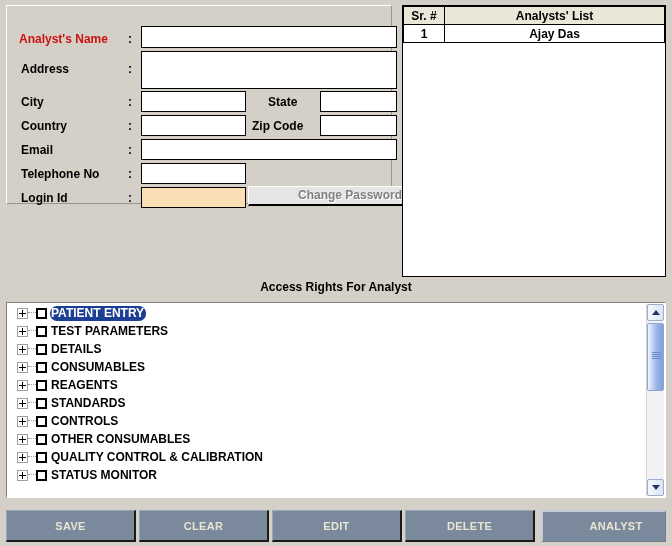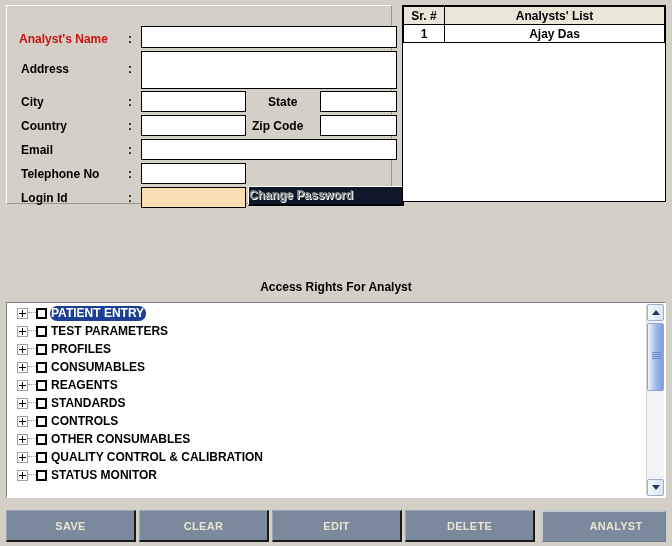--- a/index.html
+++ b/index.html
@@ -59,43 +59,43 @@
   }
   .finput.peach { background: #fbdfb4; }
 
   
   #change-password-button {
     position: absolute;
     left: 241px;
     top: 180px;
     width: 156px;
     height: 20px;
-    background: #0f172a;
+    background: #e5e5e5;
     border-top: 1px solid #ffffff;
     border-left: 1px solid #ffffff;
     border-right: 2px solid #000000;
     border-bottom: 2px solid #000000;
     box-sizing: border-box;
     color: #808080;
     text-shadow: 1px 1px 0 #ffffff;
     font-size: 12px;
     font-weight: bold;
     line-height: 17px;
-    text-align: left;
+    text-align: right;
     font-family: "Liberation Sans", sans-serif;
     padding: 0;
   }
 
   
   #analyst-list-panel {
     position: absolute;
     left: 402px;
     top: 5px;
     width: 264px;
-    height: 197px;
+    height: 272px;
     background: #ffffff;
     border: 1px solid #000000;
     box-sizing: border-box;
     overflow: hidden;
   }
   #analyst-table {
     border-collapse: collapse;
     width: 100%;
     table-layout: fixed;
   }
@@ -368,21 +368,21 @@
         <div class="tree-item">
           <span class="expander"></span>
           <span class="dots"></span>
           <span class="tcheck"></span>
           <span class="tlabel">TEST PARAMETERS</span>
         </div>
         <div class="tree-item">
           <span class="expander"></span>
           <span class="dots"></span>
           <span class="tcheck"></span>
-          <span class="tlabel">PROFILES</span>
+          <span class="tlabel">DETAILS</span>
         </div>
         <div class="tree-item">
           <span class="expander"></span>
           <span class="dots"></span>
           <span class="tcheck"></span>
           <span class="tlabel">CONSUMABLES</span>
         </div>
         <div class="tree-item">
           <span class="expander"></span>
           <span class="dots"></span>

